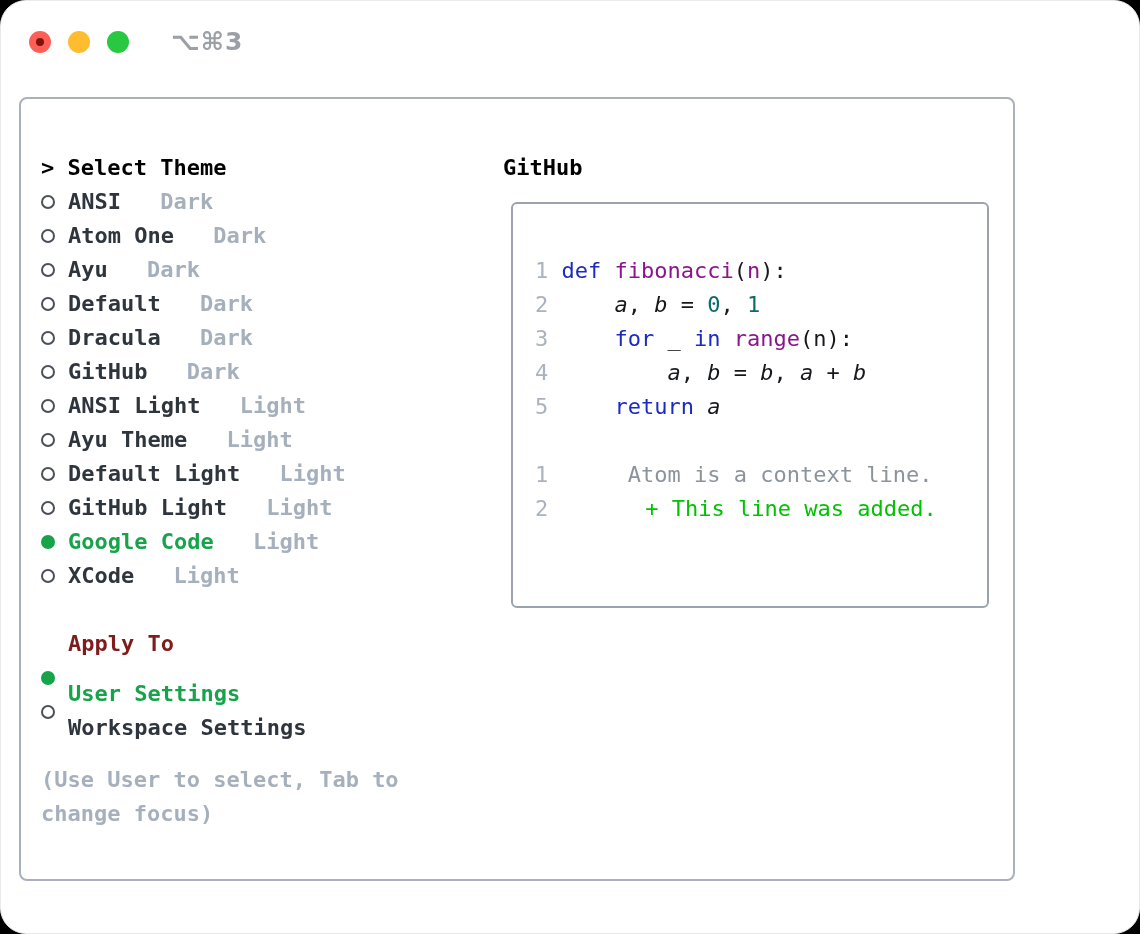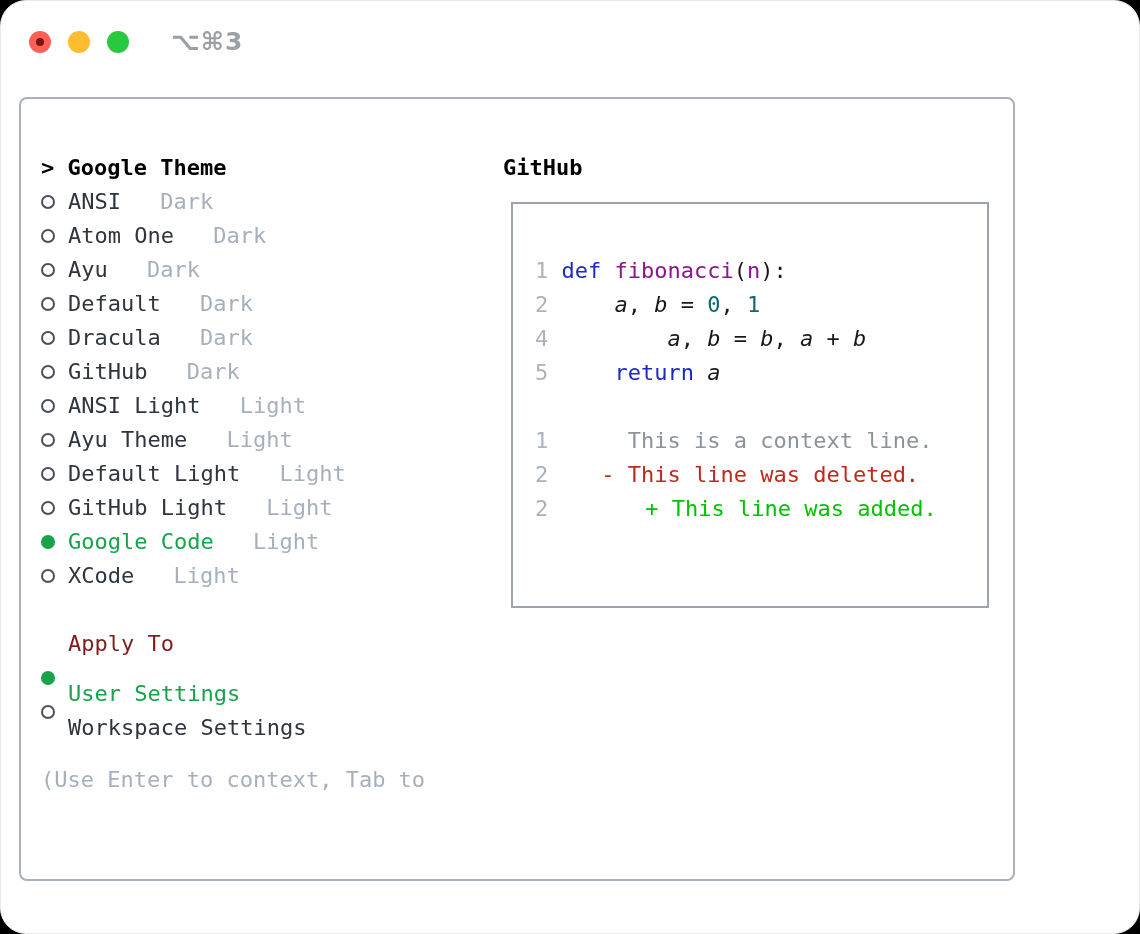--- a/index.html
+++ b/index.html
@@ -35,42 +35,42 @@
   .dot-green{background:#28c840;}
   .win-title{
     margin-left:25px;font-family:"DejaVu Sans","Liberation Sans",sans-serif;
     font-size:25px;font-weight:600;color:var(--title-gray);letter-spacing:1px;
   }
   
   .panel{
     position:absolute;left:18px;top:96px;width:996px;height:784px;
     border:2px solid var(--panel-border);border-radius:8px;background:#fff;
   }
-  .row{height:34px;line-height:34px;font-size:22px;white-space:pre;display:flex;align-items:center;}
+  .row{height:34px;line-height:34px;font-size:22px;white-space:pre;display:flex;align-items:center;font-weight:bold;}
   
   .left-col{position:absolute;left:20px;top:52px;width:450px;}
   .list-header{font-weight:700;color:#000;white-space:pre;}
   .bullet-slot{width:27px;display:inline-flex;align-items:center;flex:0 0 27px;}
   .ring{width:14px;height:14px;border-radius:50%;border:2px solid var(--ring);}
   .ring.filled{border:none;background:var(--accent-green);}
   .t-name{color:var(--name-dark);}
   .t-name.selected{color:var(--accent-green);}
   .t-variant{color:var(--muted);margin-left:26px;}
   .apply-header{color:#7f1d1d;padding-left:27px;}
   .opt-label{color:var(--name-dark);margin-top:32px;}
   .opt-label.selected{color:var(--accent-green);}
   .help-line{color:var(--muted);}
   
   .preview-title{
     position:absolute;left:482px;top:52px;height:34px;line-height:34px;
     font-size:22px;font-weight:700;color:#000;
   }
   .preview-box{
     position:absolute;left:490px;top:103px;width:478px;height:406px;
-    border:2px solid var(--preview-border);border-radius:0;background:#fff;
+    border:2px solid var(--preview-border);border-radius:6px;background:#fff;
     padding:50px 0 0 22px;overflow:hidden;
   }
   .pline{height:34px;line-height:34px;font-size:22px;white-space:pre;}
   .tk-ln{color:var(--ln-gray);}
   .tk-kw{color:var(--kw-blue);}
   .tk-fn{color:var(--fn-purple);}
   .tk-lit{color:var(--lit-teal);}
   .tk-pl{color:#16181c;}
   .tk-var{color:#16181c;font-style:italic;}
   .tk-ctx{color:var(--ctx-gray);}
@@ -85,21 +85,21 @@
   <div class="titlebar">
     <span class="dot dot-red"></span>
     <span class="dot dot-yellow"></span>
     <span class="dot dot-green"></span>
     <span class="win-title">⌥⌘3</span>
   </div>
 
   <div class="panel">
 
     <div class="left-col">
-      <div class="row list-header"><span>&gt;</span><span>&nbsp;</span><span>Google Theme</span></div>
+      <div class="row list-header"><span>&gt;</span><span>&nbsp;</span><span>Select Theme</span></div>
       <div id="theme-list">
           <div class="row"><span class="bullet-slot"><span class="ring"></span></span><span class="t-name">ANSI</span><span class="t-variant"> Dark</span></div>
           <div class="row"><span class="bullet-slot"><span class="ring"></span></span><span class="t-name">Atom One</span><span class="t-variant"> Dark</span></div>
           <div class="row"><span class="bullet-slot"><span class="ring"></span></span><span class="t-name">Ayu</span><span class="t-variant"> Dark</span></div>
           <div class="row"><span class="bullet-slot"><span class="ring"></span></span><span class="t-name">Default</span><span class="t-variant"> Dark</span></div>
           <div class="row"><span class="bullet-slot"><span class="ring"></span></span><span class="t-name">Dracula</span><span class="t-variant"> Dark</span></div>
           <div class="row"><span class="bullet-slot"><span class="ring"></span></span><span class="t-name">GitHub</span><span class="t-variant"> Dark</span></div>
           <div class="row"><span class="bullet-slot"><span class="ring"></span></span><span class="t-name">ANSI Light</span><span class="t-variant"> Light</span></div>
           <div class="row"><span class="bullet-slot"><span class="ring"></span></span><span class="t-name">Ayu Theme</span><span class="t-variant"> Light</span></div>
           <div class="row"><span class="bullet-slot"><span class="ring"></span></span><span class="t-name">Default Light</span><span class="t-variant"> Light</span></div>
@@ -107,34 +107,35 @@
           <div class="row"><span class="bullet-slot"><span class="ring filled"></span></span><span class="t-name selected">Google Code</span><span class="t-variant"> Light</span></div>
           <div class="row"><span class="bullet-slot"><span class="ring"></span></span><span class="t-name">XCode</span><span class="t-variant"> Light</span></div>
         </div>
       <div class="row"></div>
       <div class="row apply-header">Apply To</div>
       <div id="apply-list">
           <div class="row"><span class="bullet-slot"><span class="ring filled"></span></span><span class="opt-label selected">User Settings</span></div>
           <div class="row"><span class="bullet-slot"><span class="ring"></span></span><span class="opt-label">Workspace Settings</span></div>
         </div>
       <div class="row"></div>
-      <div class="row help-line">(Use Enter to context, Tab to</div>
+      <div class="row help-line">(Use User to select, Tab to</div>
+      <div class="row help-line">change focus)</div>
     </div>
 
     <div class="preview-title">GitHub</div>
 
     <div class="preview-box">
       <div id="code-block">
           <div class="pline"><span class="tk-ln">1 </span><span class="tk-kw">def </span><span class="tk-fn">fibonacci</span><span class="tk-pl">(</span><span class="tk-fn">n</span><span class="tk-pl">):</span></div>
           <div class="pline"><span class="tk-ln">2</span><span class="tk-pl">     </span><span class="tk-var">a</span><span class="tk-pl">, </span><span class="tk-var">b</span><span class="tk-pl"> = </span><span class="tk-lit">0</span><span class="tk-pl">, </span><span class="tk-lit">1</span></div>
+          <div class="pline"><span class="tk-ln">3</span><span class="tk-pl">     </span><span class="tk-kw">for </span><span class="tk-pl">_ </span><span class="tk-kw">in </span><span class="tk-fn">range</span><span class="tk-pl">(n):</span></div>
           <div class="pline"><span class="tk-ln">4</span><span class="tk-pl">         </span><span class="tk-var">a</span><span class="tk-pl">, </span><span class="tk-var">b</span><span class="tk-pl"> = </span><span class="tk-var">b</span><span class="tk-pl">, </span><span class="tk-var">a</span><span class="tk-pl"> + </span><span class="tk-var">b</span></div>
           <div class="pline"><span class="tk-ln">5</span><span class="tk-pl">     </span><span class="tk-kw">return </span><span class="tk-var">a</span></div>
         </div>
       <div class="pline"></div>
       <div id="diff-block">
-          <div class="pline"><span class="tk-ln">1</span><span class="tk-pl">      </span><span class="tk-ctx">This is a context line.</span></div>
-          <div class="pline"><span class="tk-ln">2</span><span class="tk-pl">    </span><span class="tk-del">- This line was deleted.</span></div>
+          <div class="pline"><span class="tk-ln">1</span><span class="tk-pl">      </span><span class="tk-ctx">Atom is a context line.</span></div>
           <div class="pline"><span class="tk-ln">2</span><span class="tk-pl">    </span><span class="tk-add">+ This line was added.</span></div>
         </div>
     </div>
 
   </div>
 </div>
 
 </body></html>

